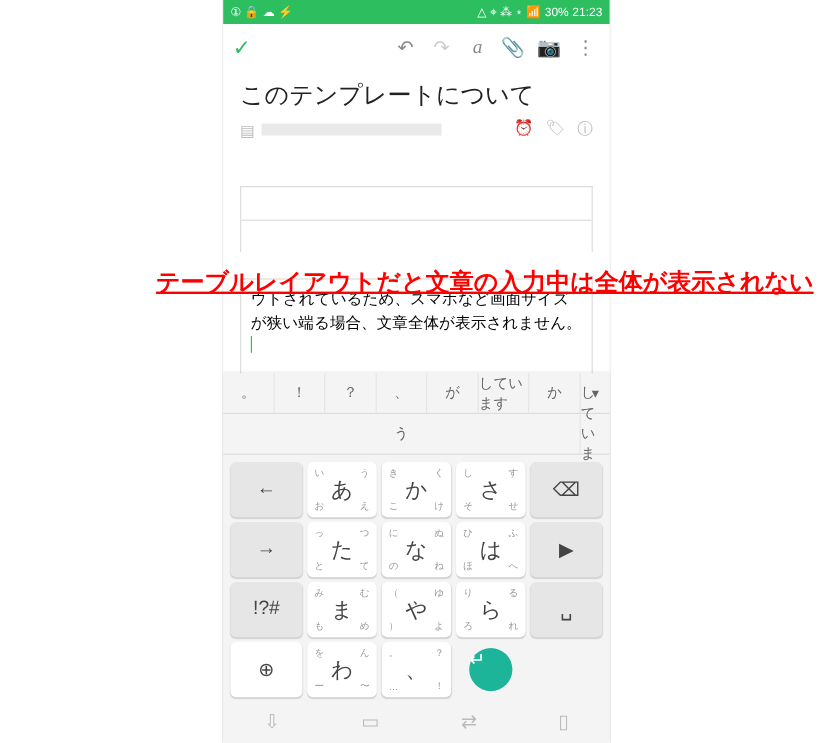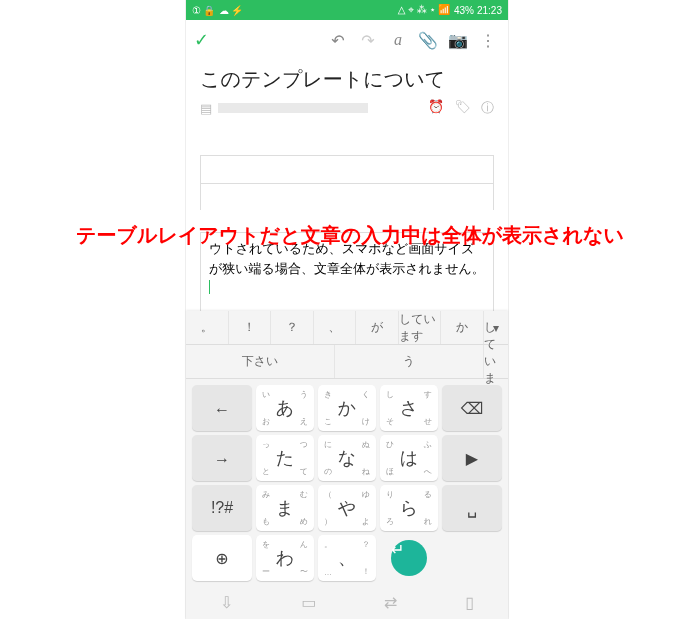--- a/index.html
+++ b/index.html
@@ -51,21 +51,22 @@
 .content-area { padding: 0 14px; }
 .table-top { height: 54px; border: 1px solid #ddd; border-bottom: none; margin-top: 30px; }
 .table-top::after { content: ""; display: block; height: 27px; border-bottom: 1px solid #ddd; }
 .annotation {
   position: absolute;
   left: 22px; top: 222px;
   width: 656px;
   color: #ff0000;
   font-size: 20px;
   font-weight: bold;
-  text-align: center;
+  text-align: right;
+  text-decoration: underline;
 }
 .text-cell {
   border: 1px solid #ddd;
   padding: 6px 8px 14px;
   font-size: 13px;
   line-height: 1.5;
   color: #000000;
   margin-top: 22px;
 }
 .cursor {
@@ -118,21 +119,21 @@
 }
 </style>
 </head>
 <body>
 
 <div class="phone">
   <div class="status-bar">
     <div class="status-left">① 🔒 ☁ ⚡</div>
     <div class="status-right">
       <span>△ ⌖ ⁂ ⋆ 📶</span>
-      <span>43%</span>
+      <span>30%</span>
       <span>21:23</span>
     </div>
   </div>
 
   <div class="toolbar">
     <span class="check">✓</span>
     <span class="spacer"></span>
     <span class="tb-icon">↶</span>
     <span class="tb-icon disabled">↷</span>
     <span class="tb-icon" style="font-family:serif;font-style:italic;">a</span>
@@ -165,21 +166,20 @@
         <div class="cell">。</div>
         <div class="cell">！</div>
         <div class="cell">？</div>
         <div class="cell">、</div>
         <div class="cell">が</div>
         <div class="cell">しています</div>
         <div class="cell">か</div>
         <div class="cell">▾</div>
       </div>
     <div class="sugg-row second">
-        <div class="cell">下さい</div>
         <div class="cell">う</div>
         <div class="cell">しています</div>
       </div>
     <div class="key-grid">
         <div class="key gray">←</div>
         <div class="key">
           <span class="main">あ</span>
           <span class="sm tl">い</span>
           <span class="sm tr">う</span>
           <span class="sm bl">お</span>

